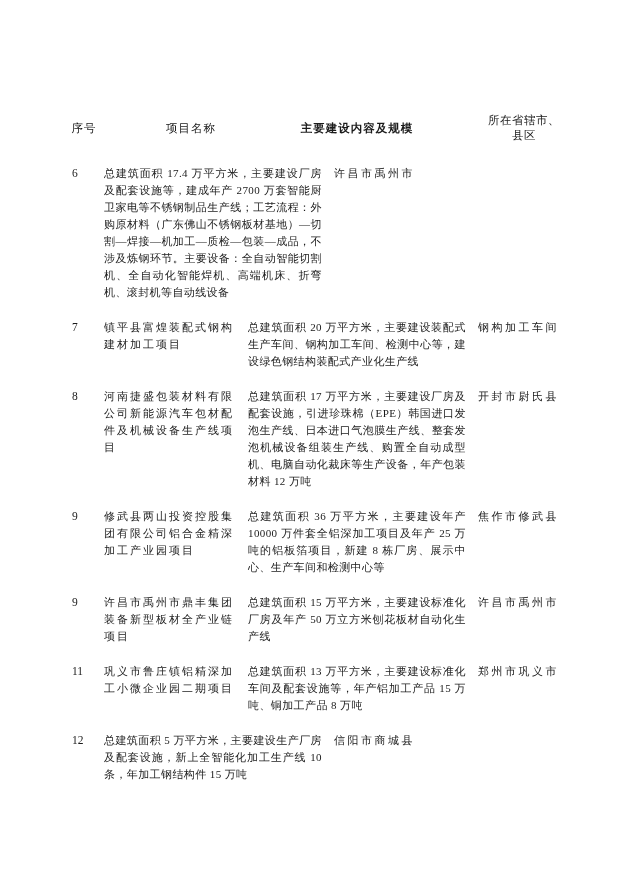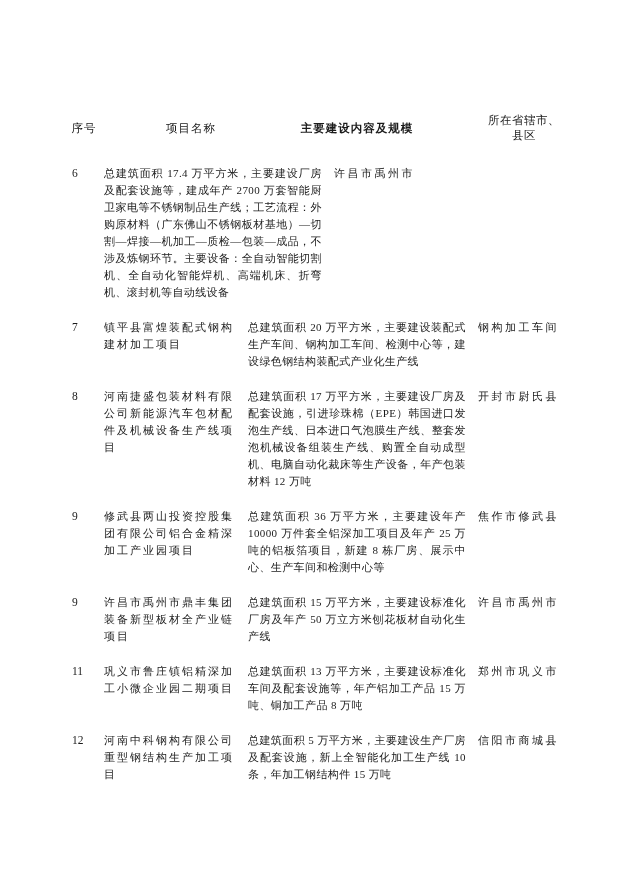--- a/index.html
+++ b/index.html
@@ -147,21 +147,20 @@
 
     <div class="trow data-row">
       <div class="c-no">11</div>
       <div class="c-name">巩义市鲁庄镇铝精深加工小微企业园二期项目</div>
       <div class="c-content">总建筑面积 13 万平方米，主要建设标准化车间及配套设施等，年产铝加工产品 15 万吨、铜加工产品 8 万吨</div>
       <div class="c-loc">郑州市巩义市</div>
     </div>
 
     <div class="trow data-row">
       <div class="c-no">12</div>
-      <div class="c-name">河南中科钢构有限公司重型钢结构生产加工项目</div>
       <div class="c-content">总建筑面积 5 万平方米，主要建设生产厂房及配套设施，新上全智能化加工生产线 10 条，年加工钢结构件 15 万吨</div>
       <div class="c-loc">信阳市商城县</div>
     </div>
 
   </div>
 
 
 </div>
 
 </body></html>

